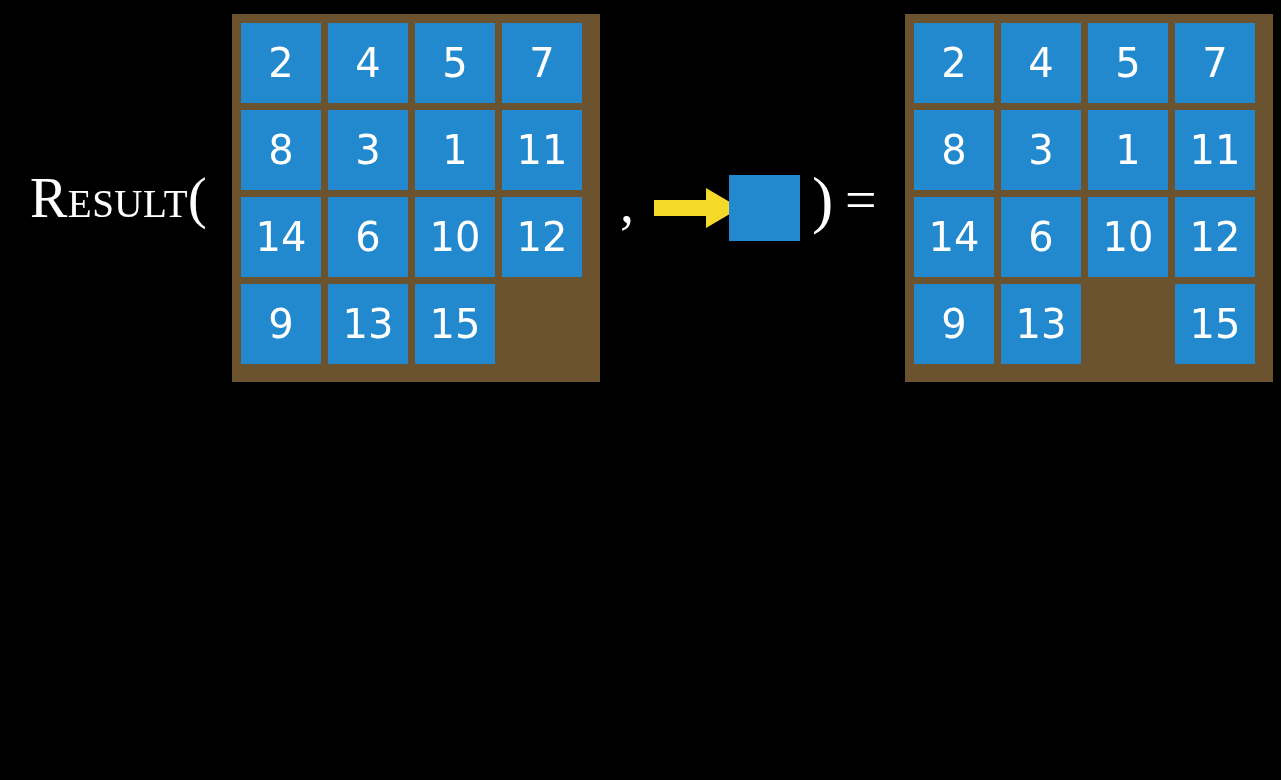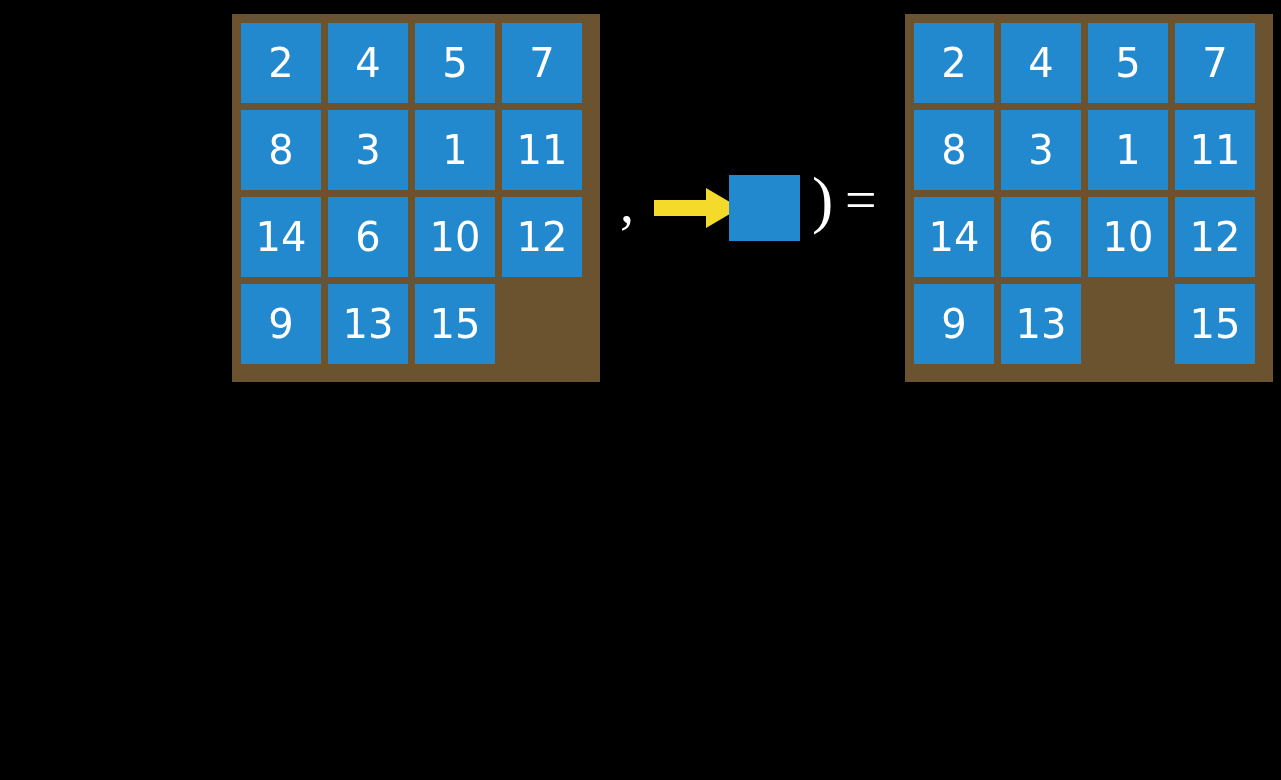--- a/index.html
+++ b/index.html
@@ -101,20 +101,21 @@
 
   .arrow svg { display: block; }
 </style>
 </head>
 <body>
 
 <div id="stage">
 
   <div class="eq-row" id="row-0">
 
+    <div class="result-label">Result(</div>
 
     <div class="board board-left">
         <div class="tile">2</div>
         <div class="tile">4</div>
         <div class="tile">5</div>
         <div class="tile">7</div>
         <div class="tile">8</div>
         <div class="tile">3</div>
         <div class="tile">1</div>
         <div class="tile">11</div>

